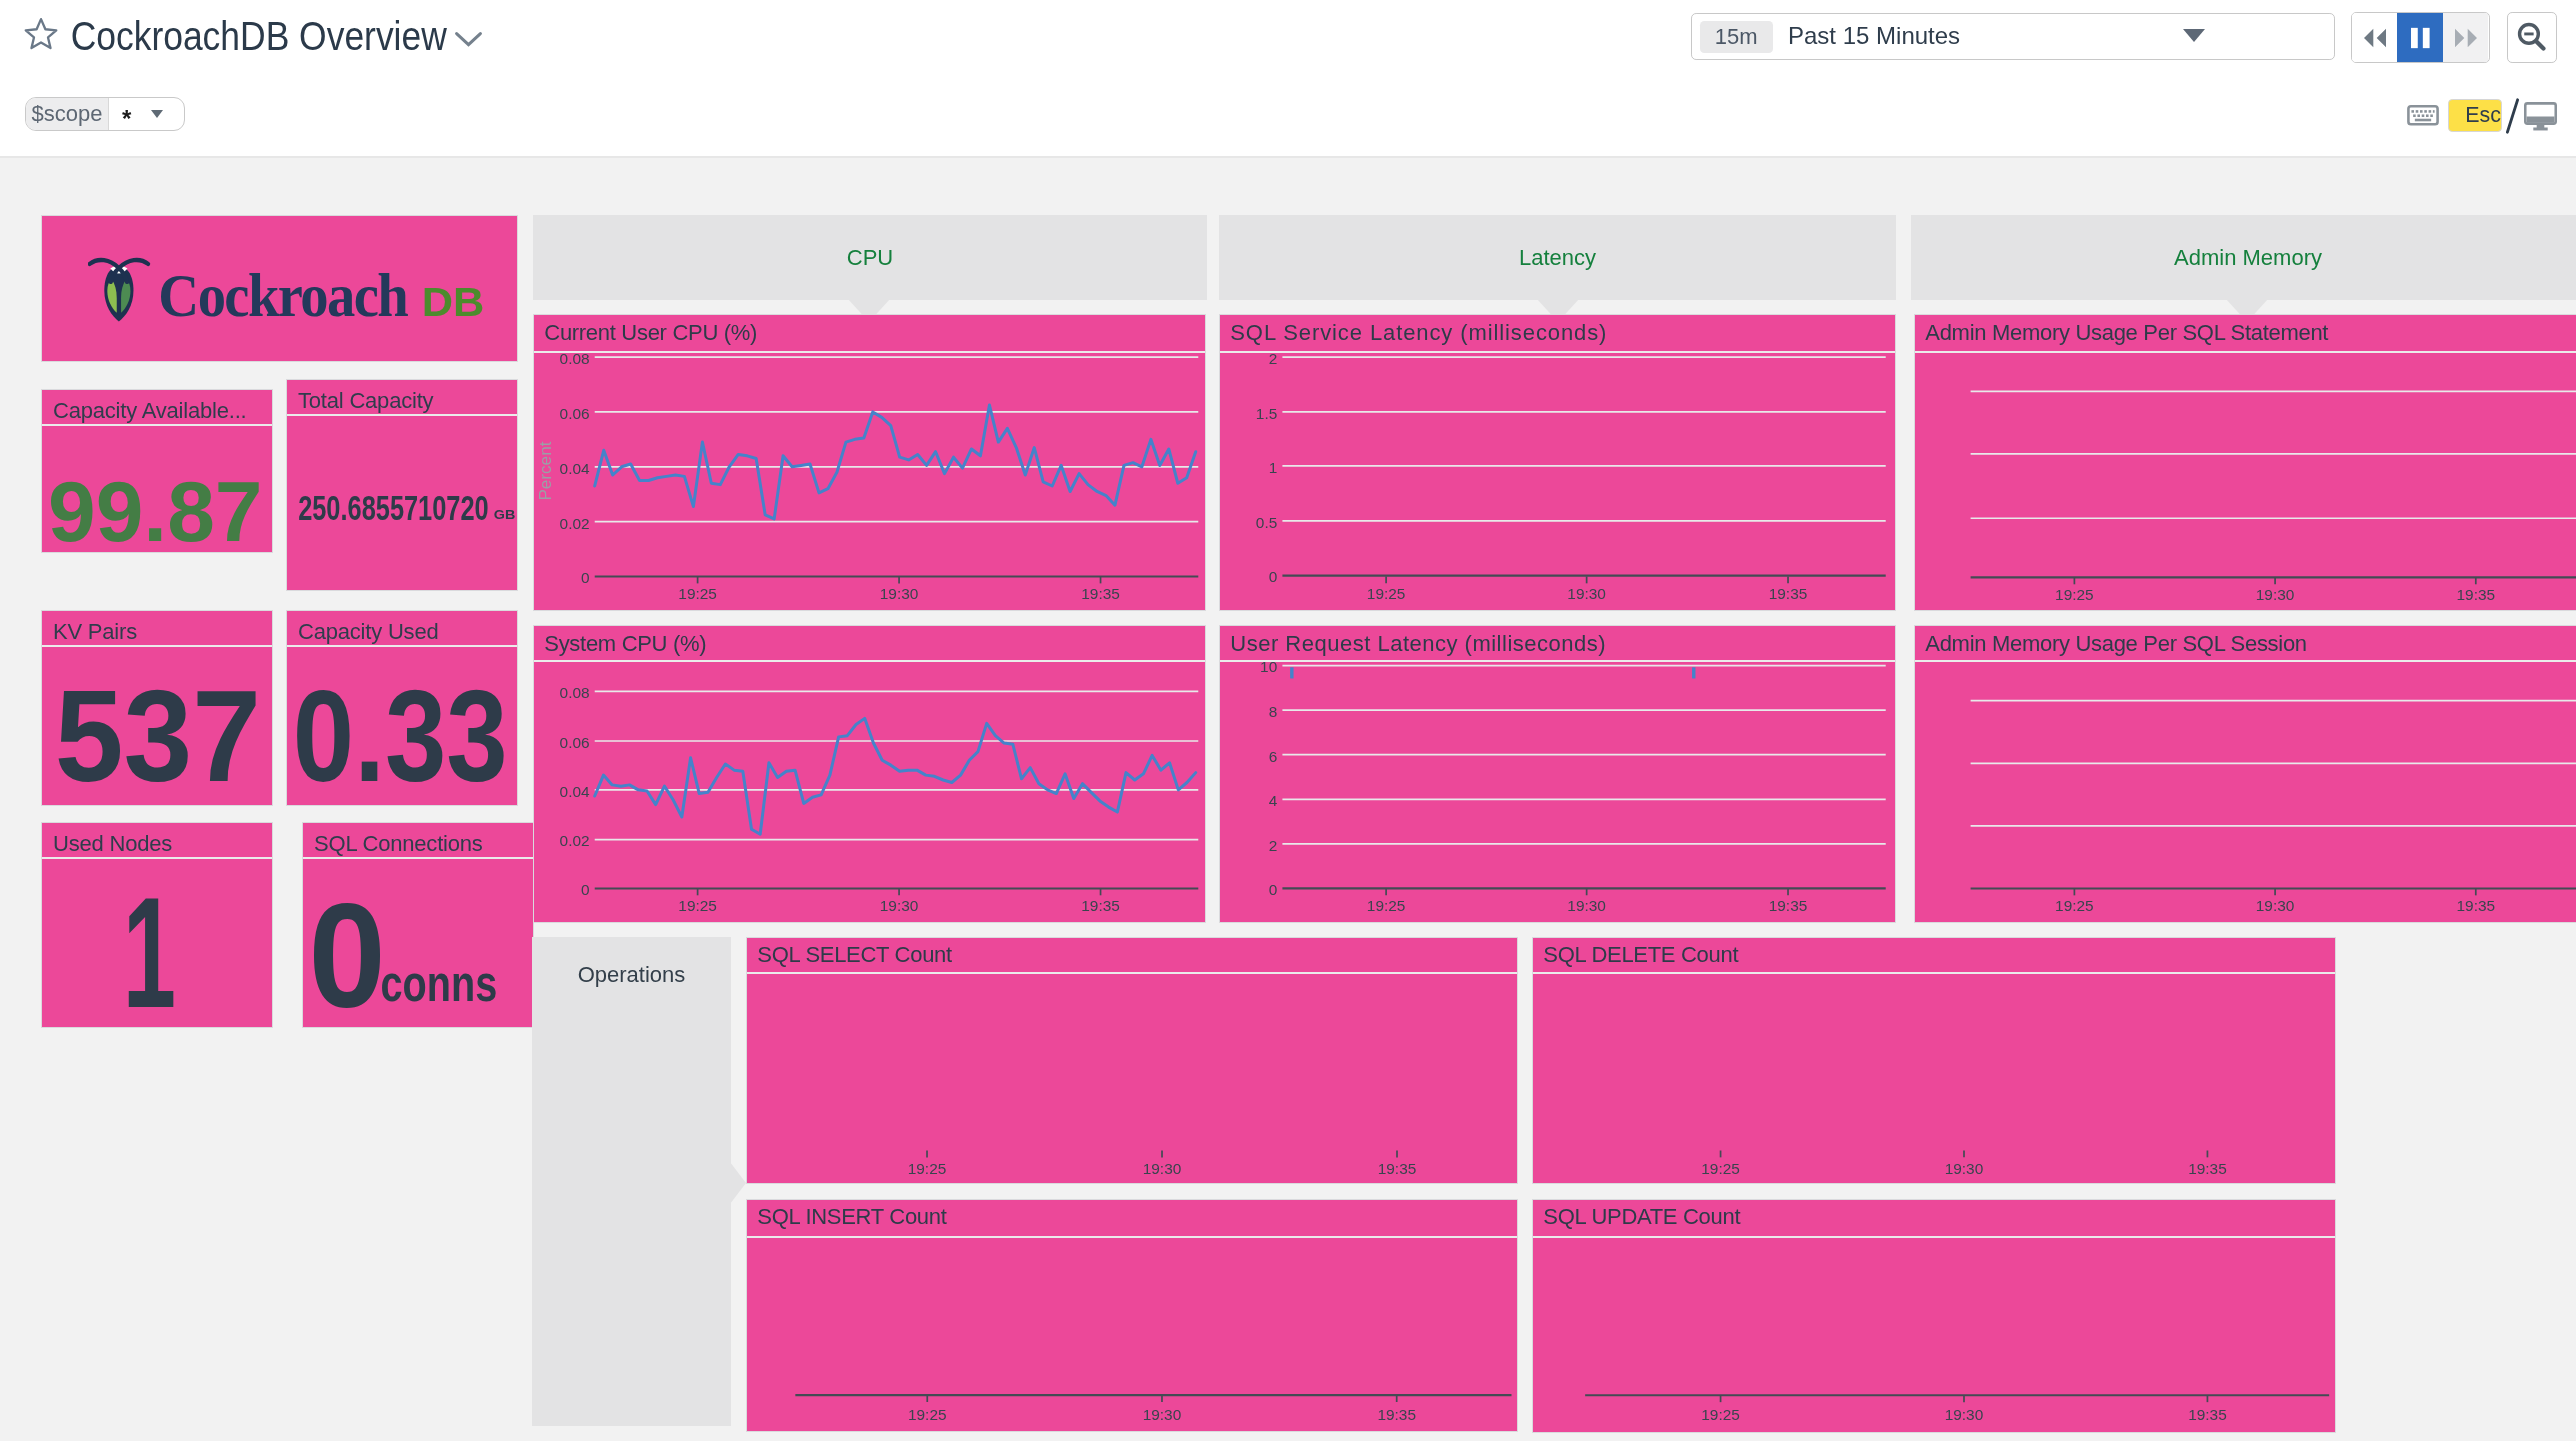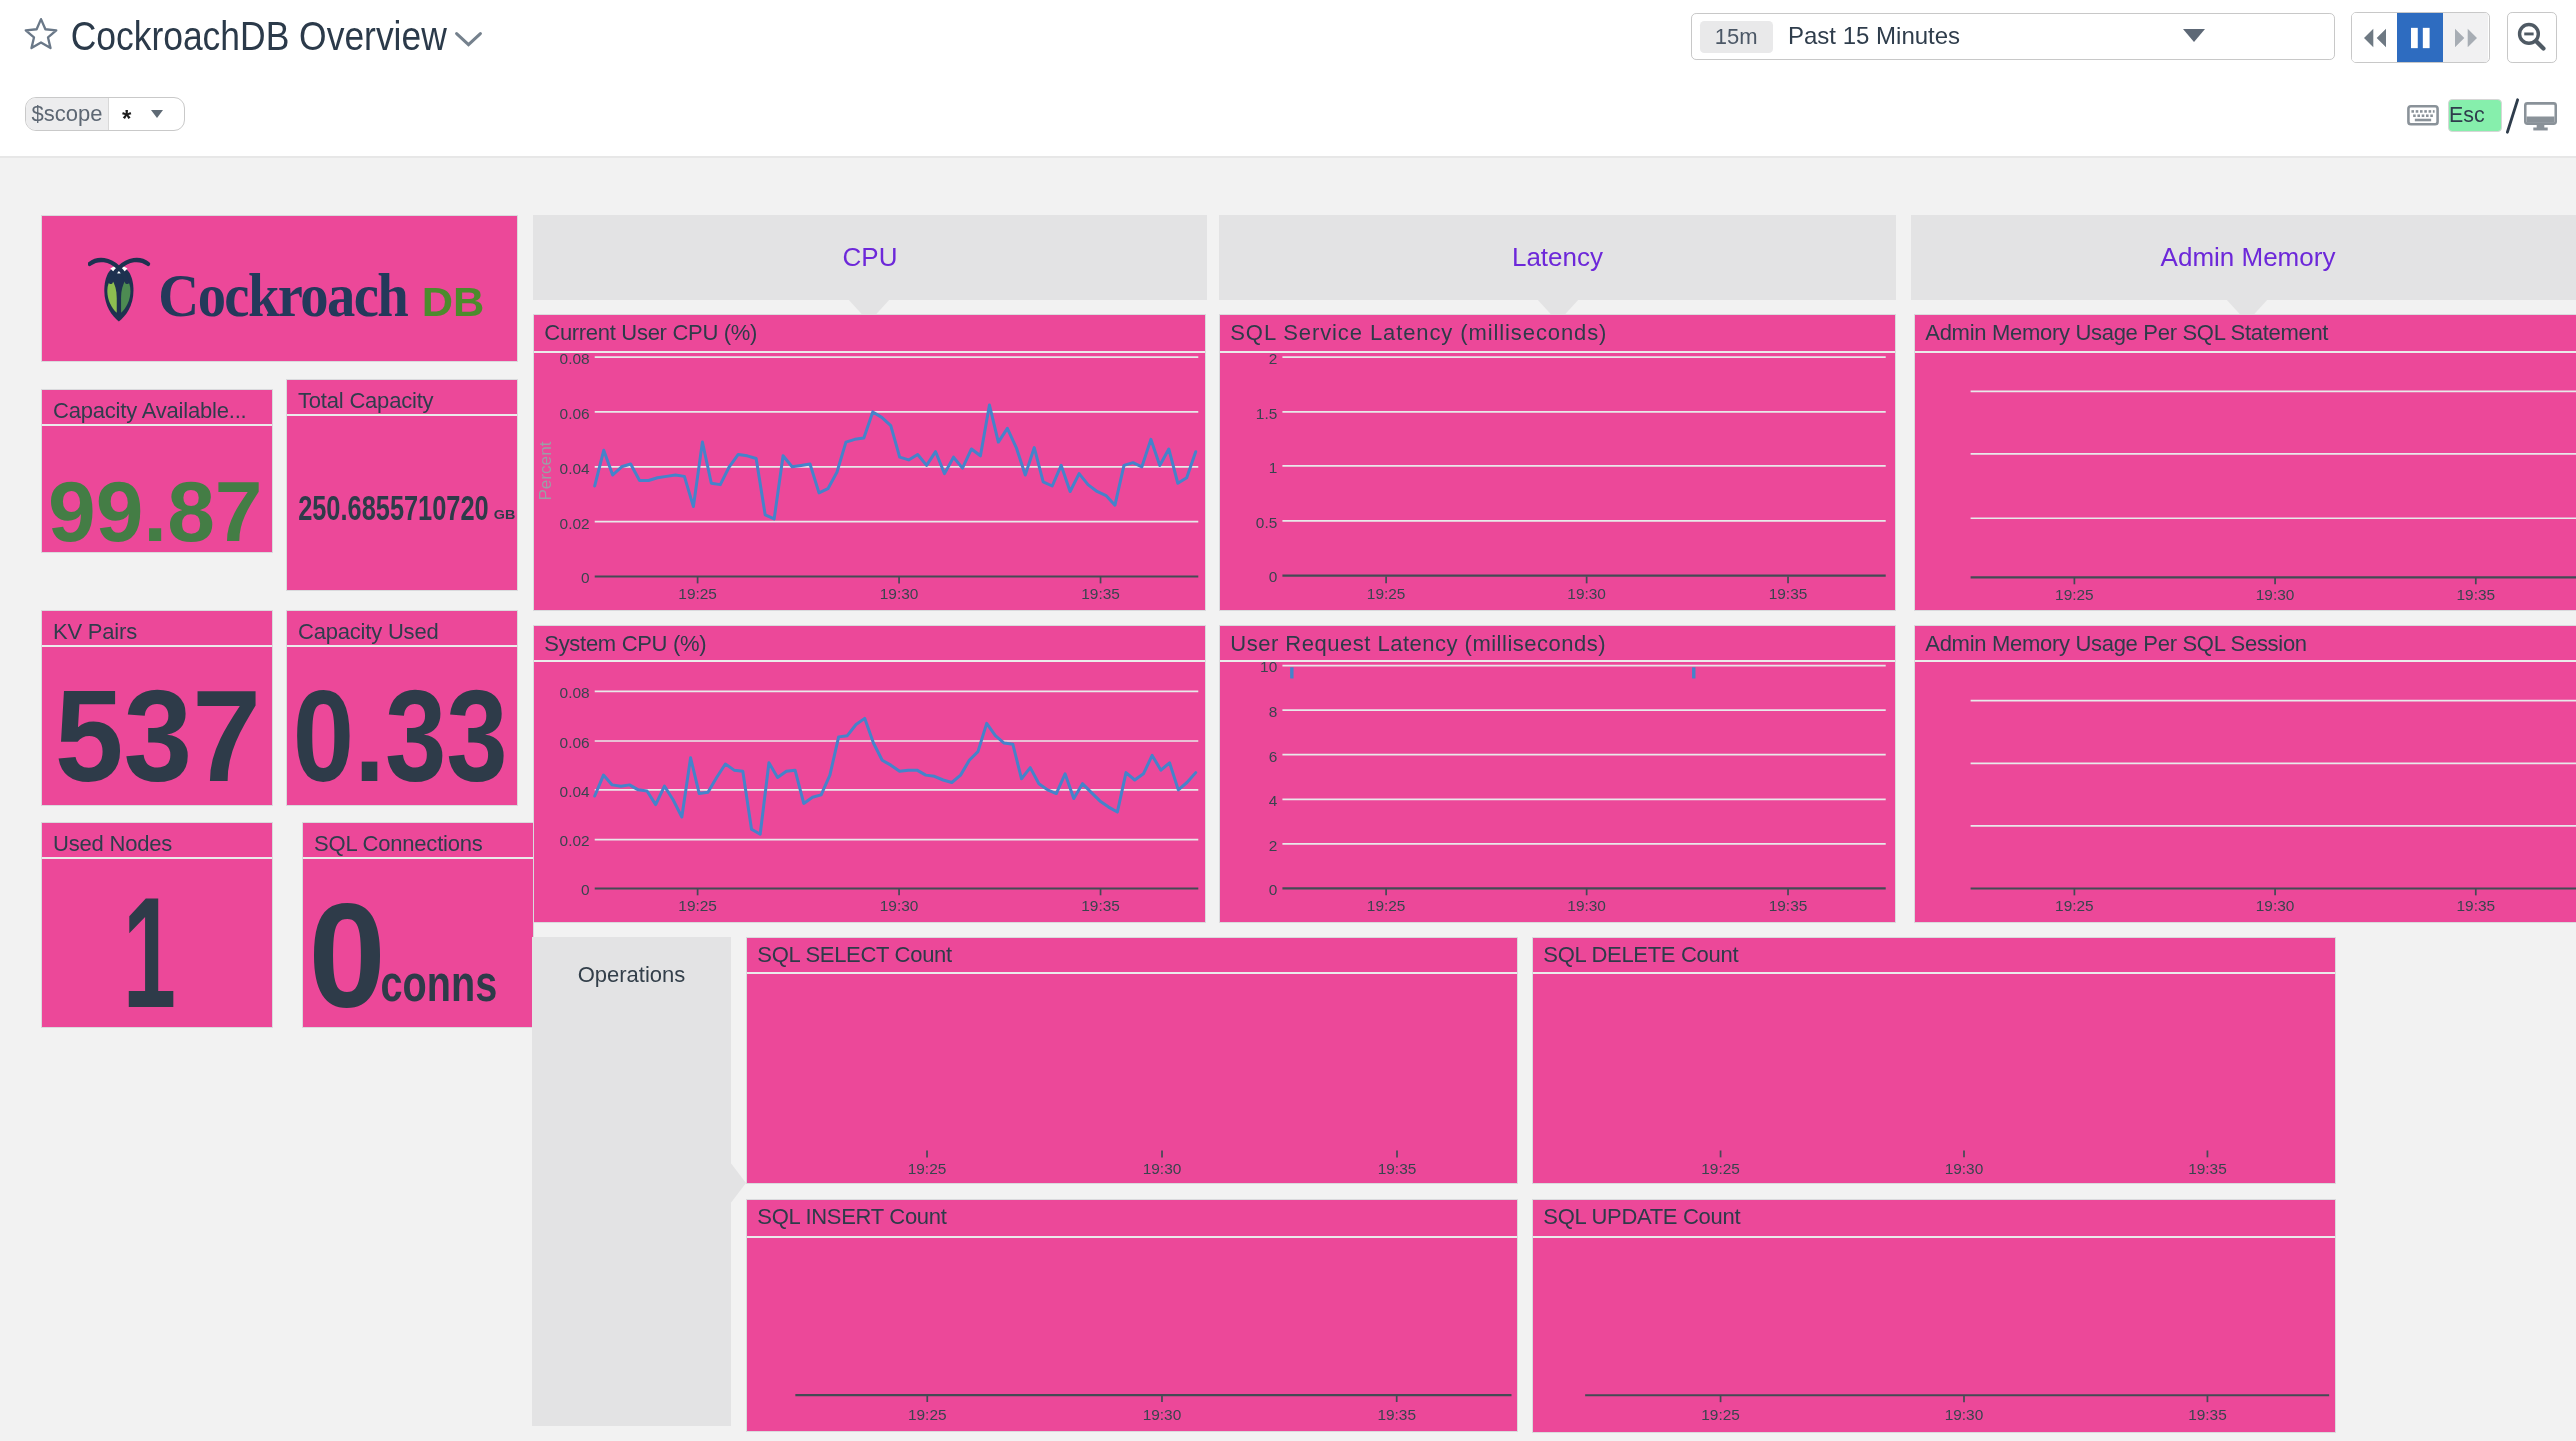--- a/index.html
+++ b/index.html
@@ -1,17 +1,17 @@
 <!DOCTYPE html>
 <html style="font-size:13.7px"><head><meta charset="utf-8"><style>
 *{margin:0;padding:0;box-sizing:border-box}
 html,body{width:2576px;height:1441px;background:#fff;font-family:"Liberation Sans",sans-serif;position:relative;overflow:hidden}
 .abs{position:absolute}
 .card{position:absolute;background:#ec4899;border:1.7px solid #dadadd}
-.ghead{position:absolute;background:#e3e3e4;color:#6d28d9;font-size:26px;display:flex;align-items:center;justify-content:center}
+.ghead{position:absolute;background:#e3e3e4;color:#15803d;font-size:22px;display:flex;align-items:center;justify-content:center}
 .ctitle{position:absolute;left:10.3px;top:2.6px;font-size:22px;color:#2e3b49;white-space:nowrap;letter-spacing:-0.3px}
 .tsep{position:absolute;left:0;right:0;height:1.7px;background:#ebebeb}
 .qtitle{position:absolute;left:11px;top:7.7px;font-size:22px;color:#2f3d4c;white-space:nowrap;letter-spacing:-0.2px}
 </style></head><body>
 
 <div class="abs" style="left:0;top:158px;width:2576px;height:1284px;background:#f2f2f2"></div>
 <div class="abs" style="left:0;top:156px;width:2576px;height:1.7px;background:#e7e7e7"></div>
 <svg class="abs" style="left:23px;top:16.3px" width="36" height="38" viewBox="0 0 42 44">
 <path d="M21 3.5 L26.1 15.3 L38.8 16.5 L29.2 24.8 L32.1 37.3 L21 30.7 L9.9 37.3 L12.8 24.8 L3.2 16.5 L15.9 15.3 Z" fill="none" stroke="#6a7888" stroke-width="2.7" stroke-linejoin="round"></path>
   </svg>
@@ -68,21 +68,21 @@
       <rect x="25" y="6" width="3" height="3"></rect>
       <rect x="30" y="6" width="2" height="3"></rect>
 <rect x="7" y="11" width="3" height="3"></rect>
       <rect x="12" y="11" width="3" height="3"></rect>
       <rect x="17" y="11" width="3" height="3"></rect>
       <rect x="22" y="11" width="3" height="3"></rect>
       <rect x="27" y="11" width="3" height="3"></rect>
 <rect x="9" y="16" width="19" height="3"></rect>
     </g>
   </svg>
-<div class="abs" style="left:2448px;top:99px;width:54px;height:33px;background:#86efac;border:1.7px solid #d6d6d6;border-radius:4.3px;text-align:left;line-height:30px;font-size:21.4px;color:#2f3d4c">Esc</div>
+<div class="abs" style="left:2448px;top:99px;width:54px;height:33px;background:#fde047;border:1.7px solid #d6d6d6;border-radius:4.3px;text-align:right;line-height:30px;font-size:21.4px;color:#2f3d4c">Esc</div>
 <svg class="abs" style="left:2504px;top:98px" width="17" height="36" viewBox="0 0 20 42">
     <line x1="16" y1="2" x2="4" y2="40" stroke="#2f3d4c" stroke-width="3.4" stroke-linecap="round"></line>
   </svg>
 <svg class="abs" style="left:2524px;top:102px" width="33" height="29" viewBox="0 0 39 34">
 <rect x="1.5" y="1.5" width="36" height="24" rx="2.5" fill="none" stroke="#8a9299" stroke-width="3"></rect>
 <rect x="3" y="17" width="33" height="7.5" fill="#8a9299"></rect>
 <rect x="15" y="26" width="9" height="5" fill="#8a9299"></rect>
 <rect x="11" y="30" width="17" height="3.5" fill="#8a9299"></rect>
   </svg>
 <div class="card" style="left:41px;top:215px;width:477px;height:147px"></div>

